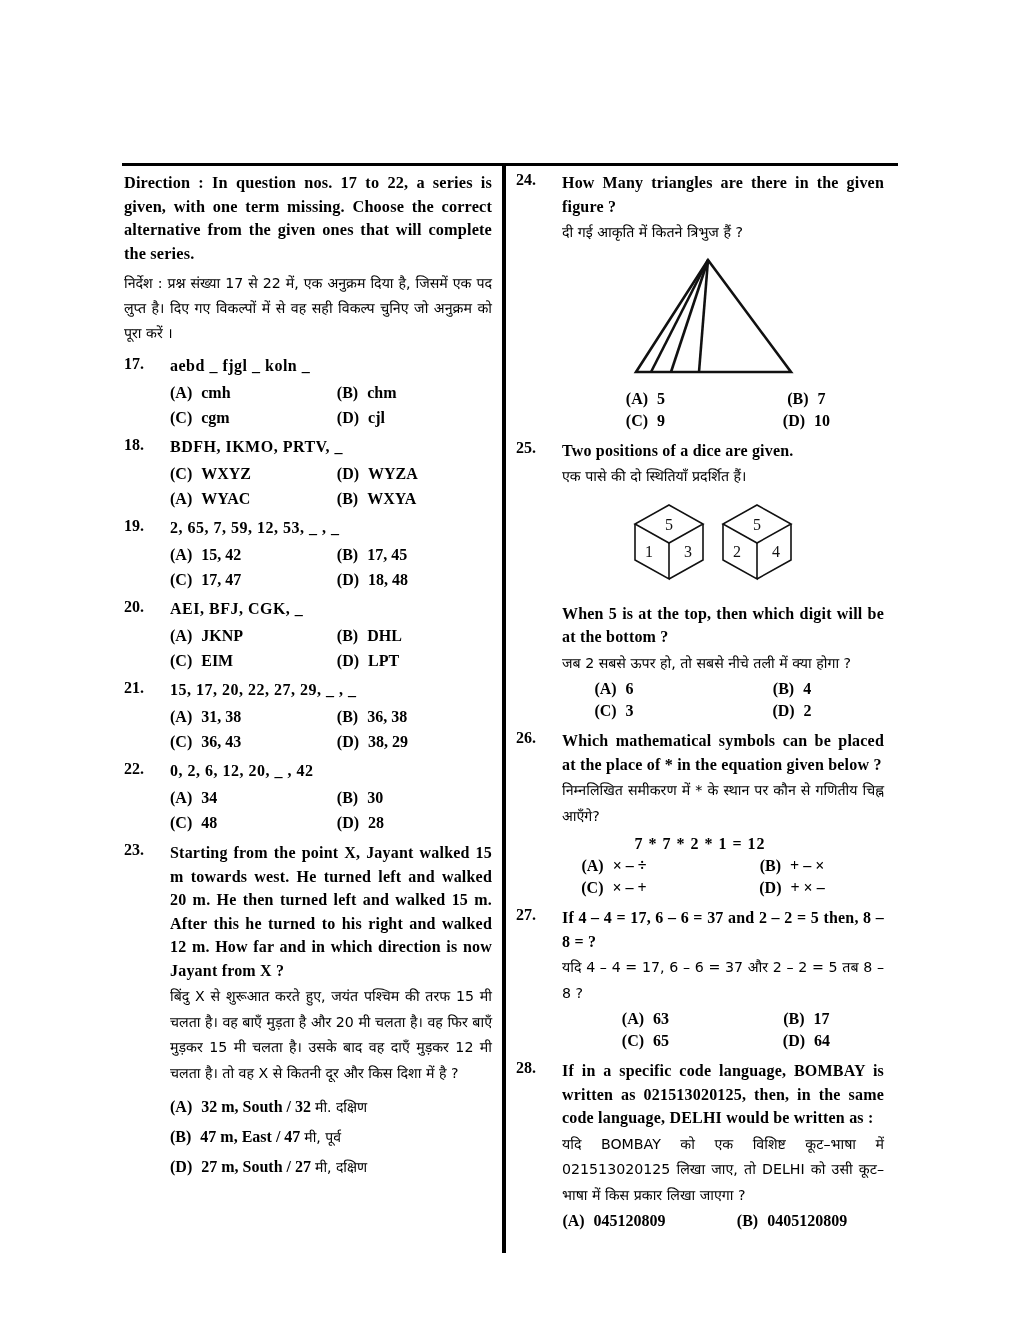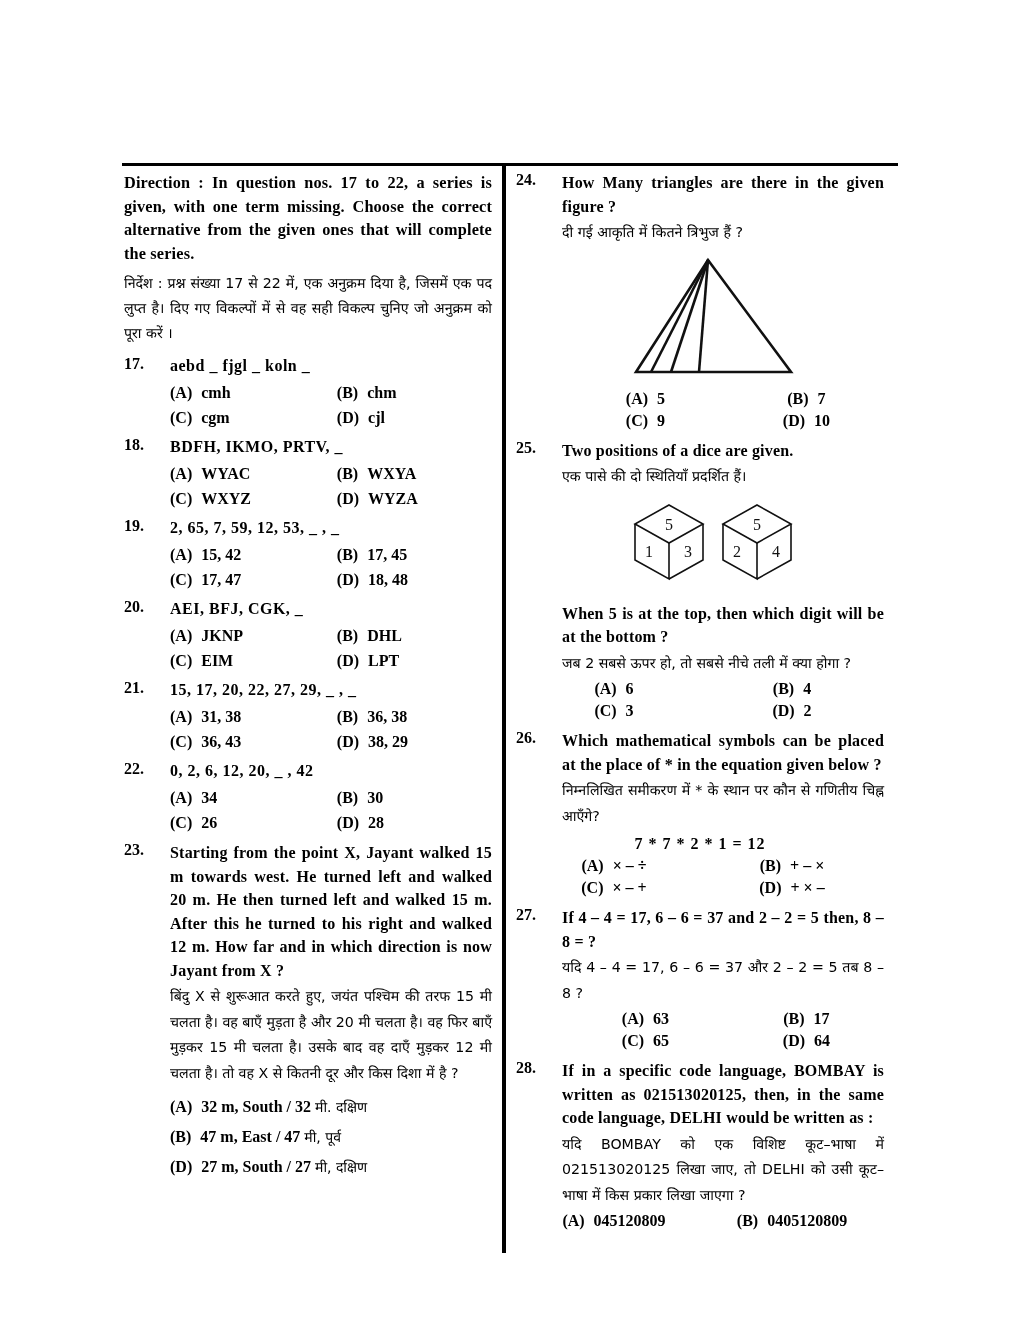--- a/index.html
+++ b/index.html
@@ -174,27 +174,27 @@
           <span class="opt opt-b"><span class="lab">(D)</span><span>cjl</span></span>
         </div>
       </div>
     </div>
 
     <div class="q">
       <span class="q-num">18.</span>
       <p class="q-stem">BDFH, IKMO, PRTV, _</p>
       <div class="opts">
         <div class="opt-row">
+          <span class="opt opt-a"><span class="lab">(C)</span><span>WXYZ</span></span>
+          <span class="opt opt-b"><span class="lab">(D)</span><span>WYZA</span></span>
+        </div>
+        <div class="opt-row">
           <span class="opt opt-a"><span class="lab">(A)</span><span>WYAC</span></span>
           <span class="opt opt-b"><span class="lab">(B)</span><span>WXYA</span></span>
         </div>
-        <div class="opt-row">
-          <span class="opt opt-a"><span class="lab">(C)</span><span>WXYZ</span></span>
-          <span class="opt opt-b"><span class="lab">(D)</span><span>WYZA</span></span>
-        </div>
       </div>
     </div>
 
     <div class="q">
       <span class="q-num">19.</span>
       <p class="q-stem">2, 65, 7, 59, 12, 53, _ , _</p>
       <div class="opts">
         <div class="opt-row">
           <span class="opt opt-a"><span class="lab">(A)</span><span>15, 42</span></span>
           <span class="opt opt-b"><span class="lab">(B)</span><span>17, 45</span></span>
@@ -238,21 +238,21 @@
 
     <div class="q">
       <span class="q-num">22.</span>
       <p class="q-stem">0, 2, 6, 12, 20, _ , 42</p>
       <div class="opts">
         <div class="opt-row">
           <span class="opt opt-a"><span class="lab">(A)</span><span>34</span></span>
           <span class="opt opt-b"><span class="lab">(B)</span><span>30</span></span>
         </div>
         <div class="opt-row">
-          <span class="opt opt-a"><span class="lab">(C)</span><span>26</span></span>
+          <span class="opt opt-a"><span class="lab">(C)</span><span>48</span></span>
           <span class="opt opt-b"><span class="lab">(D)</span><span>28</span></span>
         </div>
       </div>
     </div>
 
     <div class="q">
       <span class="q-num">23.</span>
       <p class="q-en">Starting from the point X, Jayant walked 15 m towards west. He turned left and walked 20 m. He then turned left and walked 15 m. After this he turned to his right and walked 12 m. How far and in which direction is now Jayant from X ?</p>
       <p class="q-hi">बिंदु X से शुरूआत करते हुए, जयंत पश्चिम की तरफ 15 मी चलता है। वह बाएँ मुड़ता है और 20 मी चलता है। वह फिर बाएँ मुड़कर 15 मी चलता है। उसके बाद वह दाएँ मुड़कर 12 मी चलता है। तो वह X से कितनी दूर और किस दिशा में है ?</p>
       <div class="opts opts-stack">

